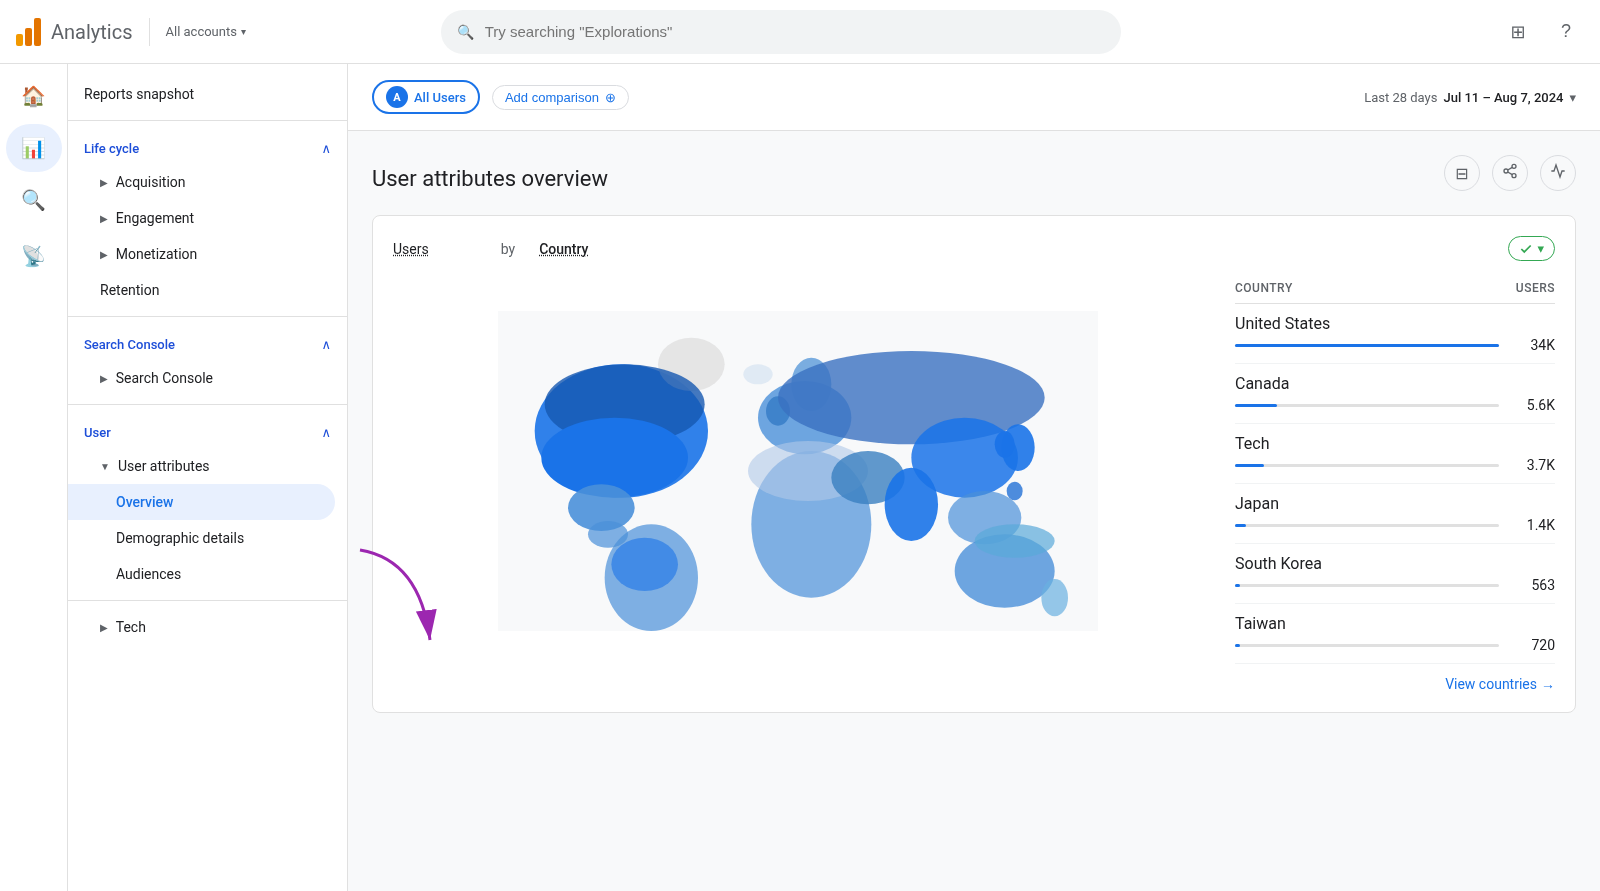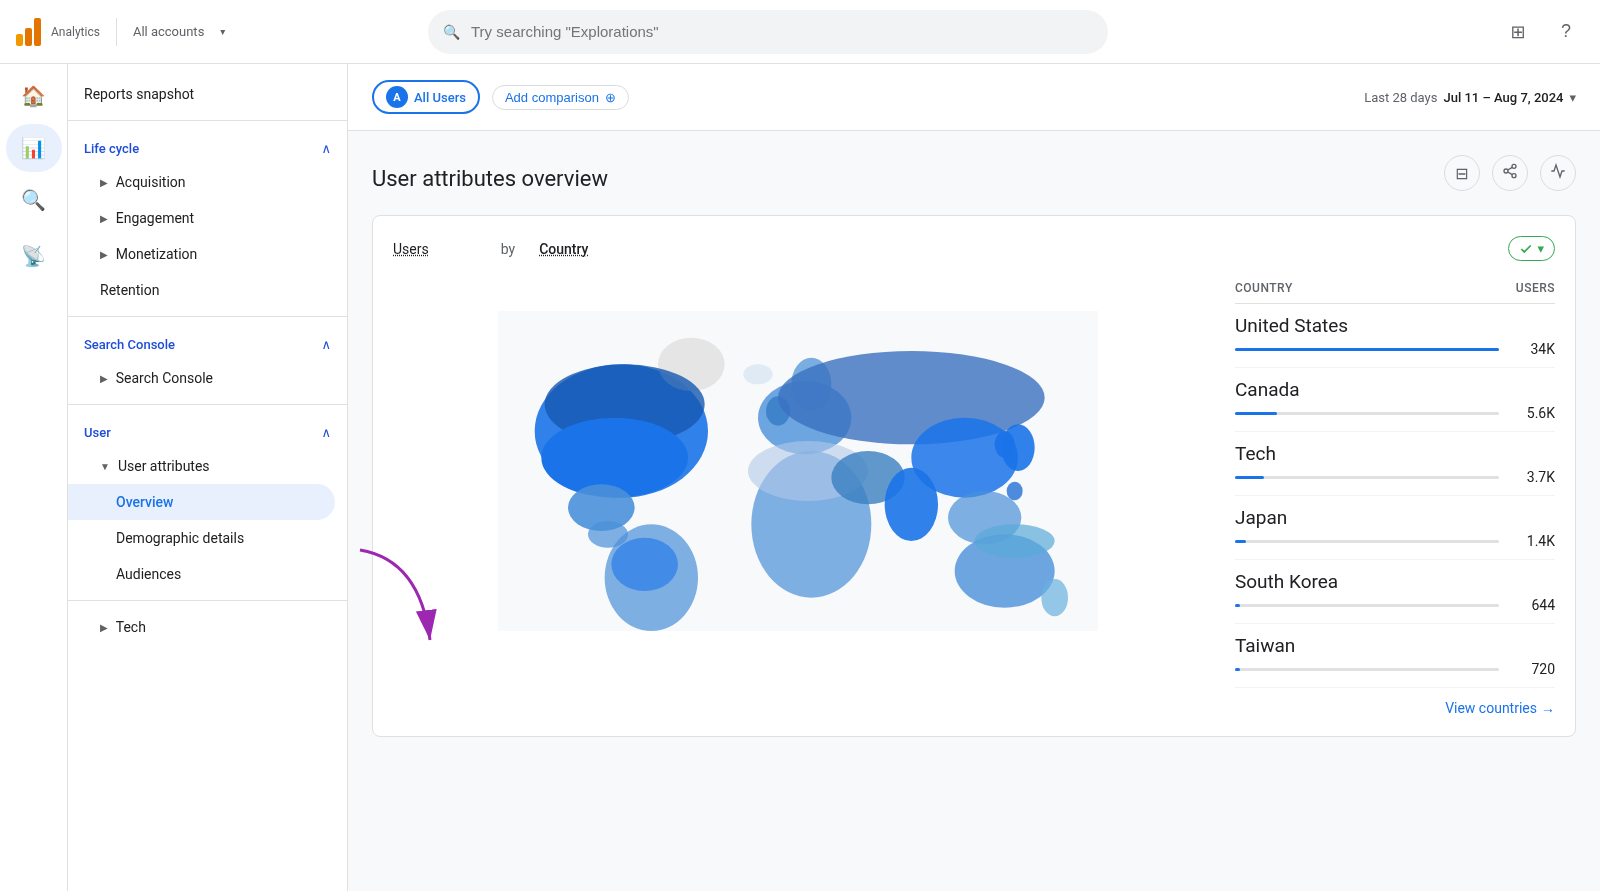--- a/index.html
+++ b/index.html
@@ -10,23 +10,23 @@
       display: flex; align-items: center; height: 64px;
       background: #fff; border-bottom: 1px solid #e0e0e0;
       padding: 0 16px; gap: 12px; position: fixed; top: 0; left: 0; right: 0; z-index: 100;
     }
     .logo { display: flex; align-items: center; gap: 10px; text-decoration: none; }
     .logo-bars { display: flex; align-items: flex-end; gap: 2px; height: 28px; }
     .logo-bar { width: 7px; border-radius: 2px; }
     .logo-bar-1 { height: 12px; background: #f29900; }
     .logo-bar-2 { height: 18px; background: #e37400; }
     .logo-bar-3 { height: 28px; background: #e37400; }
-    .logo-text { font-size: 12px; font-weight: 400; color: #5f6368; }
+    .logo-text { font-size: 20px; font-weight: 400; color: #5f6368; }
     .topbar-divider { width: 1px; height: 28px; background: #e0e0e0; margin: 0 4px; }
-    .all-accounts { display: flex; align-items: center; gap: 16px; color: #5f6368; font-size: 13px; cursor: pointer; }
+    .all-accounts { display: flex; align-items: center; gap: 4px; color: #5f6368; font-size: 13px; cursor: pointer; }
     .all-accounts .chevron { font-size: 10px; }
     .search-bar {
       flex: 1; max-width: 680px; margin: 0 auto;
       display: flex; align-items: center; background: #f1f3f4; border-radius: 24px;
       padding: 0 16px; height: 44px; gap: 10px;
     }
     .search-bar input { background: none; border: none; outline: none; font-size: 15px; color: #5f6368; width: 100%; }
     .topbar-icons { margin-left: auto; display: flex; align-items: center; gap: 12px; }
     .icon-btn { width: 36px; height: 36px; border-radius: 50%; display: flex; align-items: center; justify-content: center; cursor: pointer; color: #5f6368; background: none; border: none; font-size: 18px; }
 
@@ -116,21 +116,21 @@
     }
 
     .map-content { display: flex; gap: 32px; align-items: flex-start; }
     .map-svg-container { flex: 1; min-height: 380px; display: flex; align-items: center; justify-content: center; }
 
     
     .country-table { width: 320px; flex-shrink: 0; }
     .country-table-header { display: flex; justify-content: space-between; padding-bottom: 8px; border-bottom: 1px solid #e0e0e0; }
     .col-header { font-size: 12px; color: #5f6368; font-weight: 500; text-transform: uppercase; letter-spacing: 0.5px; }
     .country-row { padding: 10px 0; border-bottom: 1px solid #f1f3f4; }
-    .country-name { font-size: 19px; color: #202124; margin-bottom: 4px; }
+    .country-name { font-size: 16px; color: #202124; margin-bottom: 4px; }
     .country-bar-row { display: flex; align-items: center; justify-content: space-between; gap: 16px; }
     .country-bar-bg { flex: 1; height: 3px; background: #e0e0e0; border-radius: 2px; }
     .country-bar-fill { height: 3px; background: #1a73e8; border-radius: 2px; }
     .country-value { font-size: 14px; color: #202124; text-align: right; min-width: 40px; }
     .view-countries { color: #1a73e8; font-size: 14px; cursor: pointer; display: flex; align-items: center; gap: 4px; margin-top: 12px; justify-content: flex-end; }
 
     
     .nav-sidebar::-webkit-scrollbar { width: 4px; }
     .nav-sidebar::-webkit-scrollbar-track { background: transparent; }
     .nav-sidebar::-webkit-scrollbar-thumb { background: #dadce0; border-radius: 2px; }
@@ -401,21 +401,21 @@
       </div>
       <span class="country-value">1.4K</span>
     </div>
   </div>
                 <div class="country-row">
     <div class="country-name">South Korea</div>
     <div class="country-bar-row">
       <div class="country-bar-bg">
         <div class="country-bar-fill" style="width:2%"></div>
       </div>
-      <span class="country-value">644</span>
+      <span class="country-value">563</span>
     </div>
   </div>
                 <div class="country-row">
     <div class="country-name">Taiwan</div>
     <div class="country-bar-row">
       <div class="country-bar-bg">
         <div class="country-bar-fill" style="width:2%"></div>
       </div>
       <span class="country-value">720</span>
     </div>

